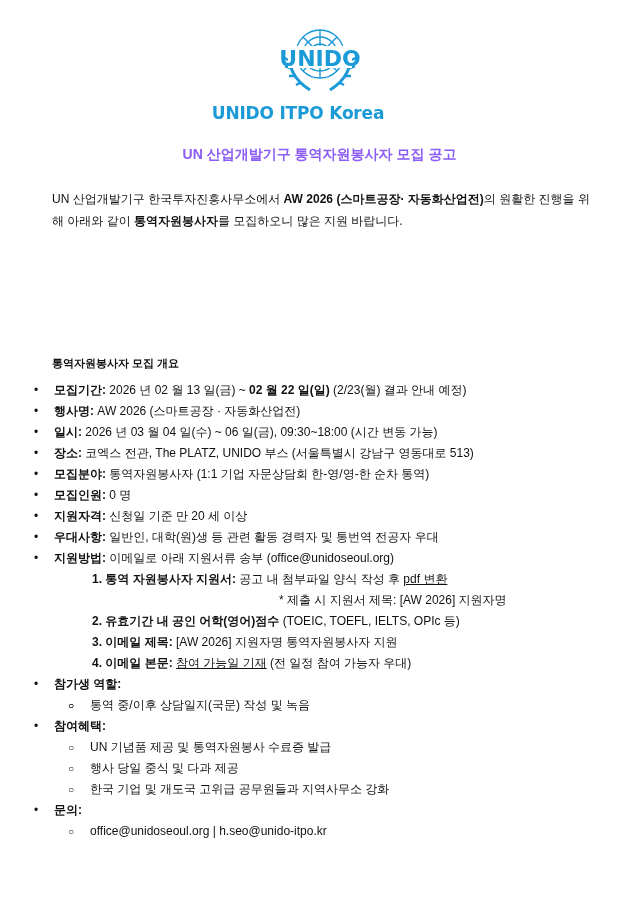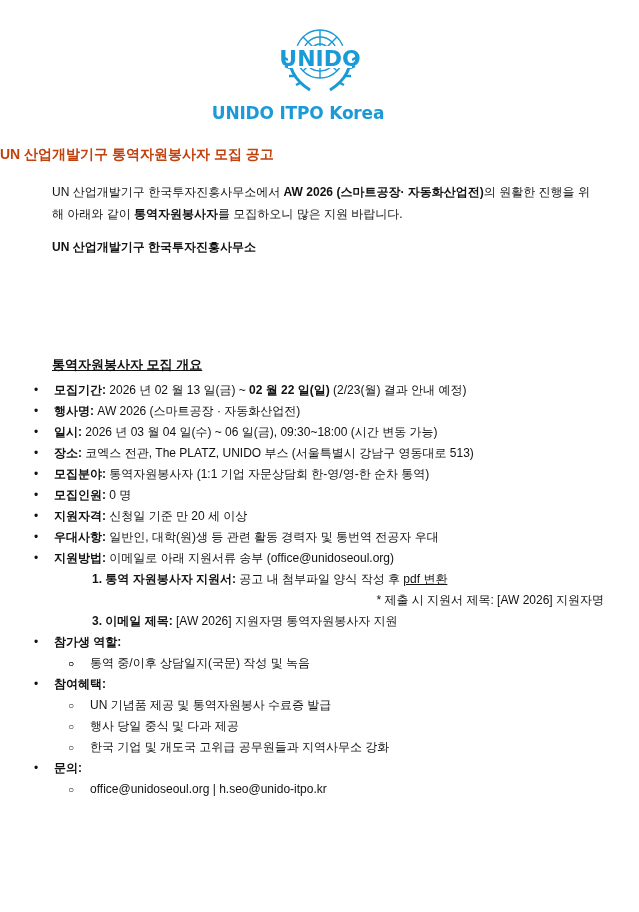--- a/index.html
+++ b/index.html
@@ -5,35 +5,35 @@
     html, body { margin: 0; padding: 0; background: #ffffff; }
     body {
       width: 639px; height: 912px; position: relative; overflow: hidden;
       font-family: "Liberation Sans", "DejaVu Sans", sans-serif;
       color: #111; font-size: 12px;
     }
     .logo-wrap { position: absolute; left: 0; top: 20px; width: 639px; text-align: left; }
     .emblem { display: block; margin: 0 auto; width: 80px; height: 78px; }
     .logo-sub { position: absolute; top: 103px; left: 0; width: 596px; text-align: center;
       font-size: 17px; color: #1a9ad6; font-weight: 700; letter-spacing: -0.2px; font-family: "DejaVu Sans", sans-serif; }
-    .title { position: absolute; top: 146px; left: 0; width: 639px; 
-      font-size: 14px; font-weight: 700; color: #c2410c; }
+    .title { position: absolute; top: 146px; left: 0; width: 639px; text-align: center;
+      font-size: 14px; font-weight: 700; color: #8b5cf6; }
     .para { position: absolute; left: 52px; width: 538px; line-height: 22px; font-size: 12px; text-align: justify; }
     .para b { font-weight: 700; }
     .section-heading { font-weight: 700; }
     .u { text-decoration: underline; }
     ul.main { position: absolute; left: 34px; top: 380px; width: 570px; margin: 0; padding: 0; list-style: none; }
     ul.main > li { position: relative; padding-left: 20px; line-height: 21px; font-size: 12px; }
     ul.main > li .bullet { position: absolute; left: 0; top: 0; font-size: 12px; }
     .sub-numbered { padding-left: 58px; line-height: 21px; }
-    .note { padding-left: 245px; line-height: 21px; text-align: right; }
+    .note { padding-left: 245px; line-height: 21px; }
     .circ-list { margin: 0; padding: 0; list-style: none; }
     .circ-list li { position: relative; padding-left: 56px; line-height: 21px; }
     .circ-list li .circ { position: absolute; left: 34px; top: 0; font-size: 10px; }
-    .heading-overview { position: absolute; top: 356px; left: 52px; font-weight: 700; text-decoration: underline; font-size: 13px; }
+    .heading-overview { position: absolute; top: 356px; left: 52px; font-weight: 700; font-size: 11px; }
   </style>
 </head>
 <body>
 
 <div class="logo-wrap">
   <svg class="emblem" viewBox="0 0 80 78">
     <g fill="none" stroke="#1a9ad6" stroke-width="1.4">
       <circle cx="40" cy="34" r="24"></circle>
       <circle cx="40" cy="34" r="17"></circle>
       <circle cx="40" cy="34" r="10"></circle>
@@ -47,45 +47,46 @@
       <path d="M72 40 l5 -3 M70 48 l5 -2 M66 56 l5 0 M60 63 l4 2" stroke-width="2.5"></path>
     </g>
     <rect x="8" y="26" width="64" height="22" fill="#ffffff"></rect>
     <text x="40" y="46" text-anchor="middle" font-family="DejaVu Sans, sans-serif" font-weight="700" font-size="22" fill="#1a9ad6">UNIDO</text>
   </svg>
 </div>
 <div class="logo-sub">UNIDO ITPO Korea</div>
 
 <div class="title">UN 산업개발기구 통역자원봉사자 모집 공고</div>
 
-<div class="para" style="top:181px;">
+<div class="para" style="top:188px;">
   <span>UN  산업개발기구 한국투자진흥사무소에서 </span><b>AW 2026 (스마트공장·  자동화산업전)</b><span>의 원활한 진행을 위해 아래와 같이 </span><b>통역자원봉사자</b><span>를 모집하오니 많은 지원 바랍니다.</span>
 </div>
 
 <div class="para" style="top:236px;">
-  <div class="section-heading">UN 산업개발기구 한국투자진흥사무소</div>
 </div>
 
 <div class="heading-overview">통역자원봉사자 모집 개요</div>
 
 <ul class="main">
   <li><span class="bullet">•</span><b>모집기간:</b><span> 2026 년 02 월 13 일(금) ~ </span><b>02 월 22 일(일)</b><span> (2/23(월) 결과 안내 예정)</span></li>
   <li><span class="bullet">•</span><b>행사명:</b><span> AW 2026 (스마트공장 · 자동화산업전)</span></li>
   <li><span class="bullet">•</span><b>일시:</b><span> 2026 년 03 월 04 일(수) ~ 06 일(금), 09:30~18:00 (시간 변동 가능)</span></li>
   <li><span class="bullet">•</span><b>장소:</b><span> 코엑스 전관, The PLATZ, UNIDO 부스 (서울특별시 강남구 영동대로 513)</span></li>
   <li><span class="bullet">•</span><b>모집분야:</b><span> 통역자원봉사자 (1:1 기업 자문상담회 한-영/영-한 순차 통역)</span></li>
   <li><span class="bullet">•</span><b>모집인원:</b><span> 0 명</span></li>
   <li><span class="bullet">•</span><b>지원자격:</b><span> 신청일 기준 만 20 세 이상</span></li>
   <li><span class="bullet">•</span><b>우대사항:</b><span> 일반인, 대학(원)생 등 관련 활동 경력자 및 통번역 전공자 우대</span></li>
   <li><span class="bullet">•</span><b>지원방법:</b><span> 이메일로 아래 지원서류 송부 (office@unidoseoul.org)</span></li>
 
   <li style="padding-left:0;">
     <div class="sub-numbered"><b>1. 통역 자원봉사자 지원서:</b><span> 공고 내 첨부파일 양식 작성 후 </span><span class="u">pdf 변환</span></div>
     <div class="note">* 제출 시 지원서 제목: [AW 2026] 지원자명</div>
+    <div class="sub-numbered"><b>2. 유효기간 내 공인 어학(영어)점수</b><span> (TOEIC, TOEFL, IELTS, OPIc 등)</span></div>
     <div class="sub-numbered"><b>3. 이메일 제목:</b><span> [AW 2026] 지원자명 통역자원봉사자 지원</span></div>
+    <div class="sub-numbered"><b>4. 이메일 본문:</b> <span class="u">참여 가능일 기재</span><span> (전 일정 참여 가능자 우대)</span></div>
   </li>
 
   <li><span class="bullet">•</span><b>참가생 역할:</b>
     <ul class="circ-list" style="margin-left:-20px;">
       <li><span class="circ">○</span></li>
       <li><span class="circ">○</span><span>통역 중/이후 상담일지(국문) 작성 및 녹음</span></li>
     </ul>
   </li>
 
   <li><span class="bullet">•</span><b>참여혜택:</b>

